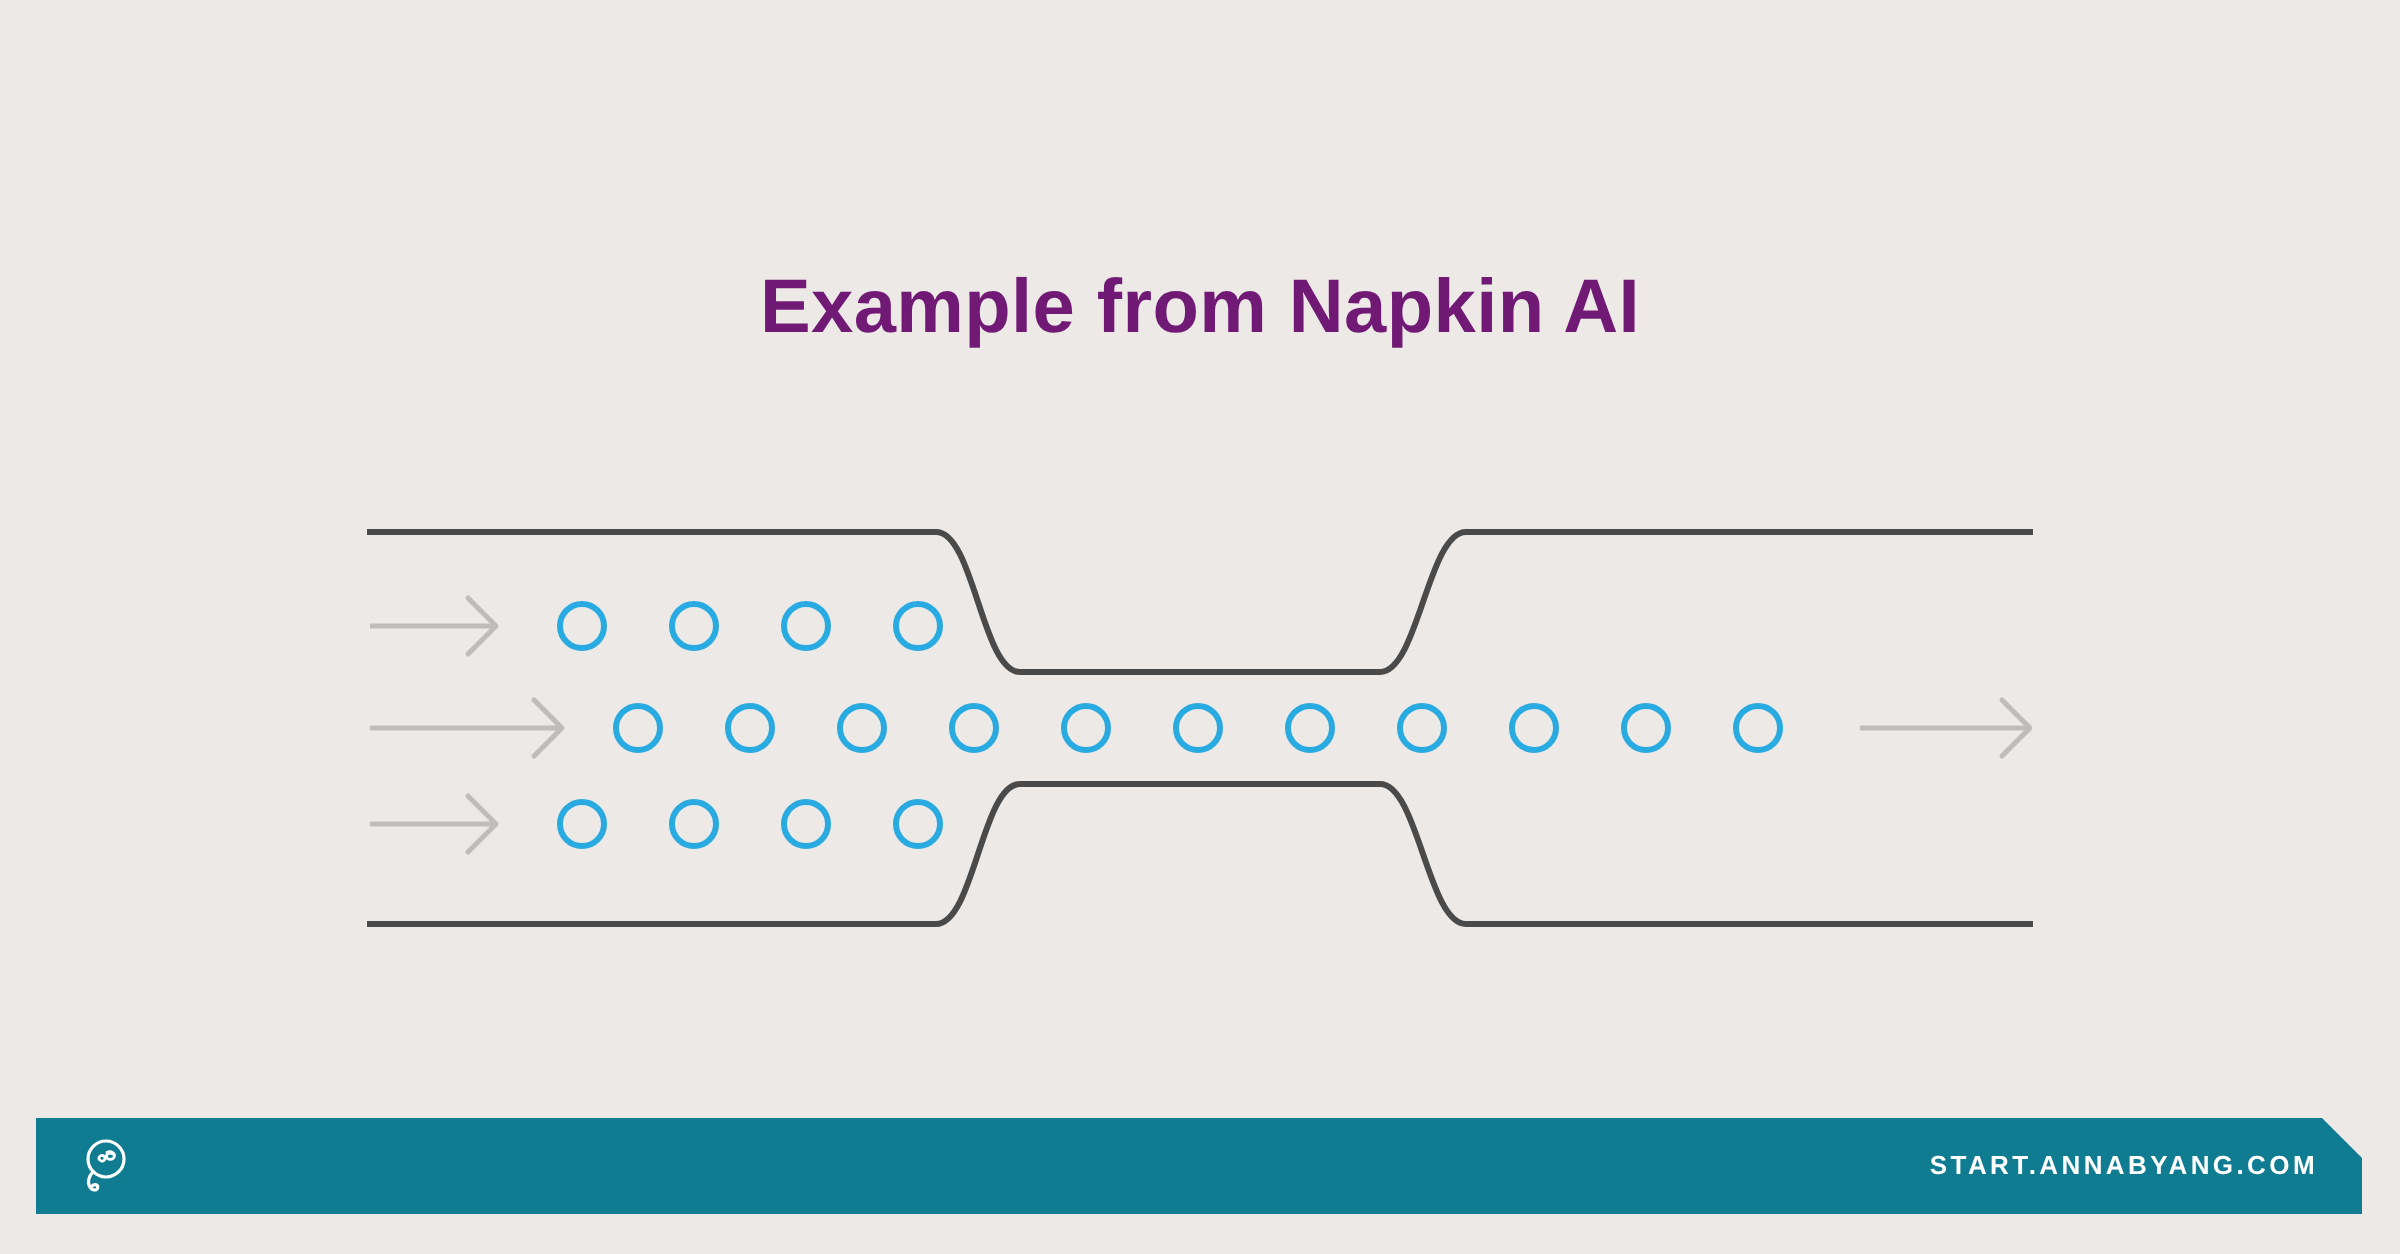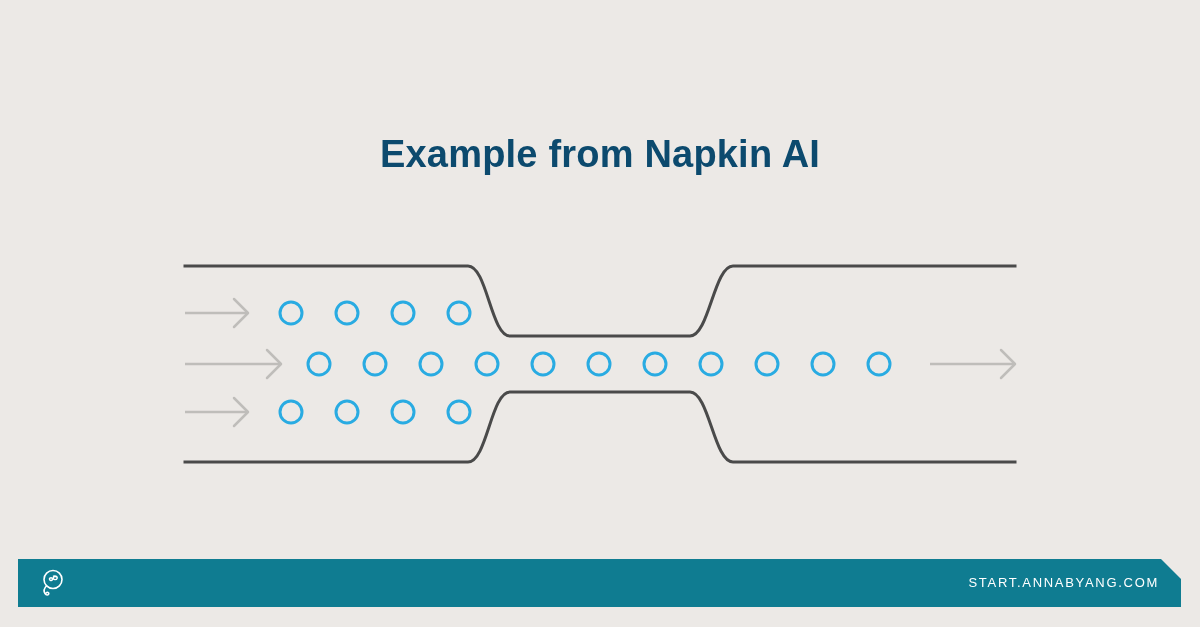--- a/index.html
+++ b/index.html
@@ -17,21 +17,21 @@
 
   
   .title {
     position: absolute;
     left: 0;
     top: 130px;
     width: 1200px;
     text-align: center;
     font-size: 38px;
     font-weight: bold;
-    color: #0c4a6e;
+    color: #701a75;
     letter-spacing: 0.2px;
     line-height: 48px;
   }
 
   
   .diagram-wrap {
     position: absolute;
     left: 0;
     top: 230px;
     width: 1200px;
@@ -62,21 +62,21 @@
     height: 34px;
   }
   .footer-url {
     position: absolute;
     right: 22px;
     top: 0;
     height: 48px;
     line-height: 48px;
     color: #FFFFFF;
     font-size: 13px;
-    font-weight: normal;
+    font-weight: bold;
     letter-spacing: 1.7px;
   }
 </style>
 </head>
 <body style="background: rgb(236, 233, 230);">
 
 <div class="title">Example from Napkin AI</div>
 
 <div class="diagram-wrap">
   <svg class="diagram-svg" viewBox="0 230 1200 280">

